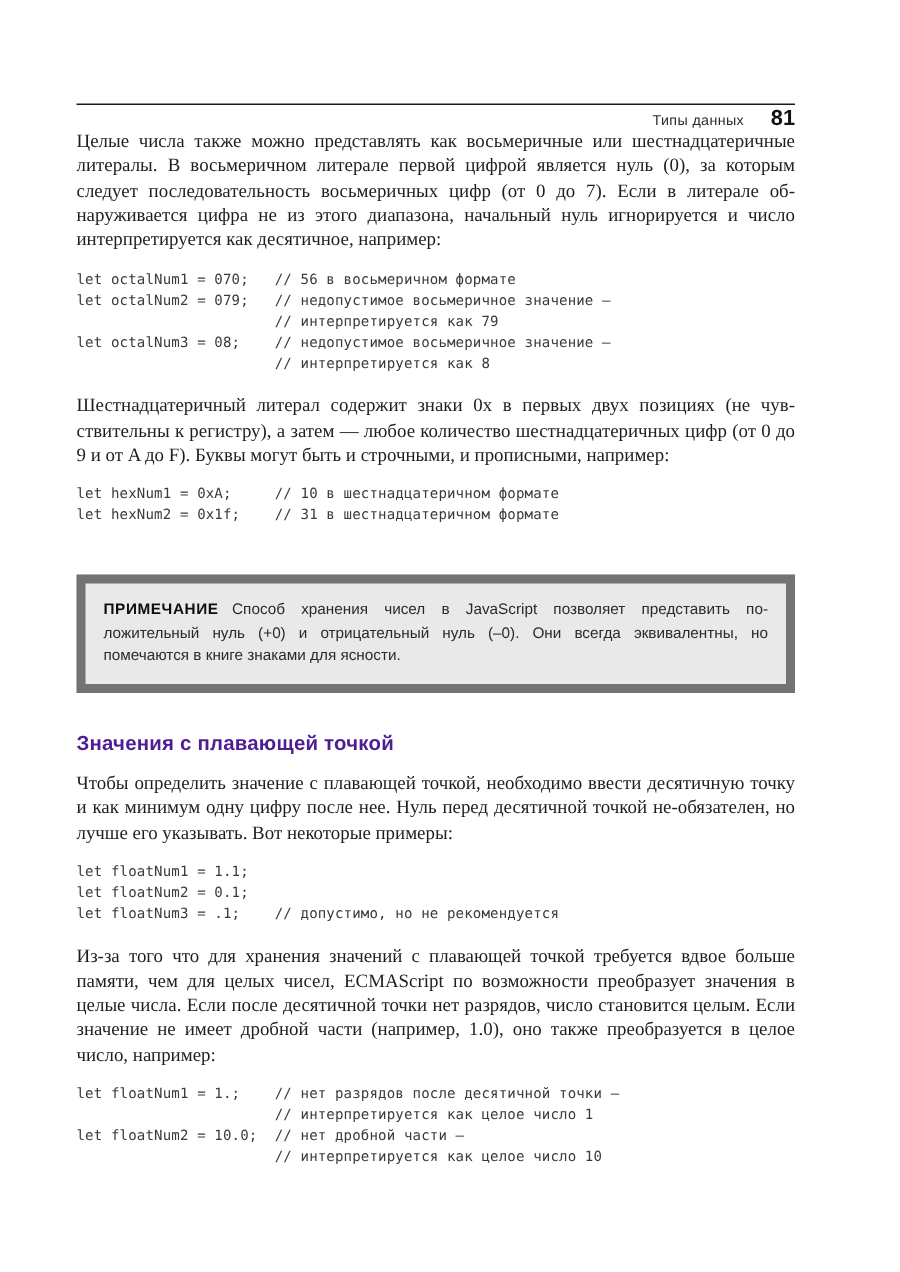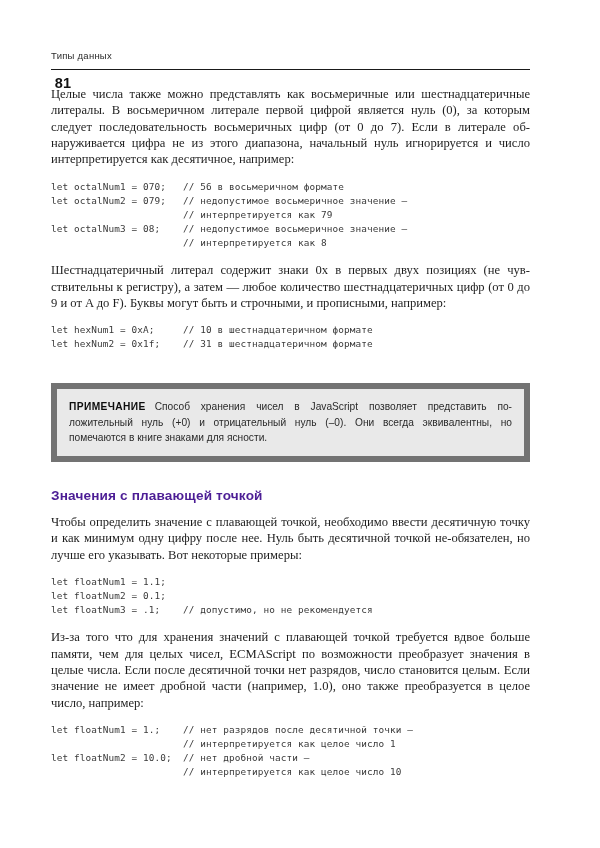--- a/index.html
+++ b/index.html
@@ -25,35 +25,35 @@
   
   .running-head {
     position: absolute;
     left: 51px;
     top: 50px;
     width: 479px;
     display: flex;
     align-items: baseline;
     justify-content: flex-end;
     gap: 14px;
-    flex-direction: column;
   }
   .running-head .rh-title {
     font-family: "Liberation Sans", "DejaVu Sans", sans-serif;
     font-size: 9.5px;
     letter-spacing: 0.25px;
     color: #2b2b2b;
   }
   .running-head .rh-page {
     font-family: "Liberation Sans", "DejaVu Sans", sans-serif;
     font-size: 14.5px;
     font-weight: bold;
     color: #111111;
     min-width: 20px;
     text-align: right;
+    margin-top: 21px;
   }
   .head-rule {
     position: absolute;
     left: 51px;
     top: 69px;
     width: 479px;
     height: 1.4px;
     background: #1a1a1a;
   }
 
@@ -155,21 +155,21 @@
     <div class="note">
       <span class="note-label">ПРИМЕЧАНИЕ</span><span>Способ хранения чисел в JavaScript позволяет представить по-ложительный нуль (+0) и отрицательный нуль (–0). Они всегда эквивалентны, но помечаются в книге знаками для ясности.</span>
     </div>
 
     <div style="height:26px"></div>
 
     <h2 class="section">Значения с плавающей точкой</h2>
 
     <div style="height:11px"></div>
 
-    <p class="body">Чтобы определить значение с плавающей точкой, необходимо ввести десятичную точку и как минимум одну цифру после нее. Нуль быть десятичной точкой не-обязателен, но лучше его указывать. Вот некоторые примеры:</p>
+    <p class="body">Чтобы определить значение с плавающей точкой, необходимо ввести десятичную точку и как минимум одну цифру после нее. Нуль перед десятичной точкой не-обязателен, но лучше его указывать. Вот некоторые примеры:</p>
 
     <div class="gap-before-code"></div>
     <pre class="code">let floatNum1 = 1.1;
 let floatNum2 = 0.1;
 let floatNum3 = .1;    // допустимо, но не рекомендуется</pre>
     <div class="gap-after-code"></div>
 
     <p class="body">Из-за того что для хранения значений с плавающей точкой требуется вдвое больше памяти, чем для целых чисел, ECMAScript по возможности преобразует значения в целые числа. Если после десятичной точки нет разрядов, число становится целым. Если значение не имеет дробной части (например, 1.0), оно также преобразуется в целое число, например:</p>
 
     <div class="gap-before-code"></div>

